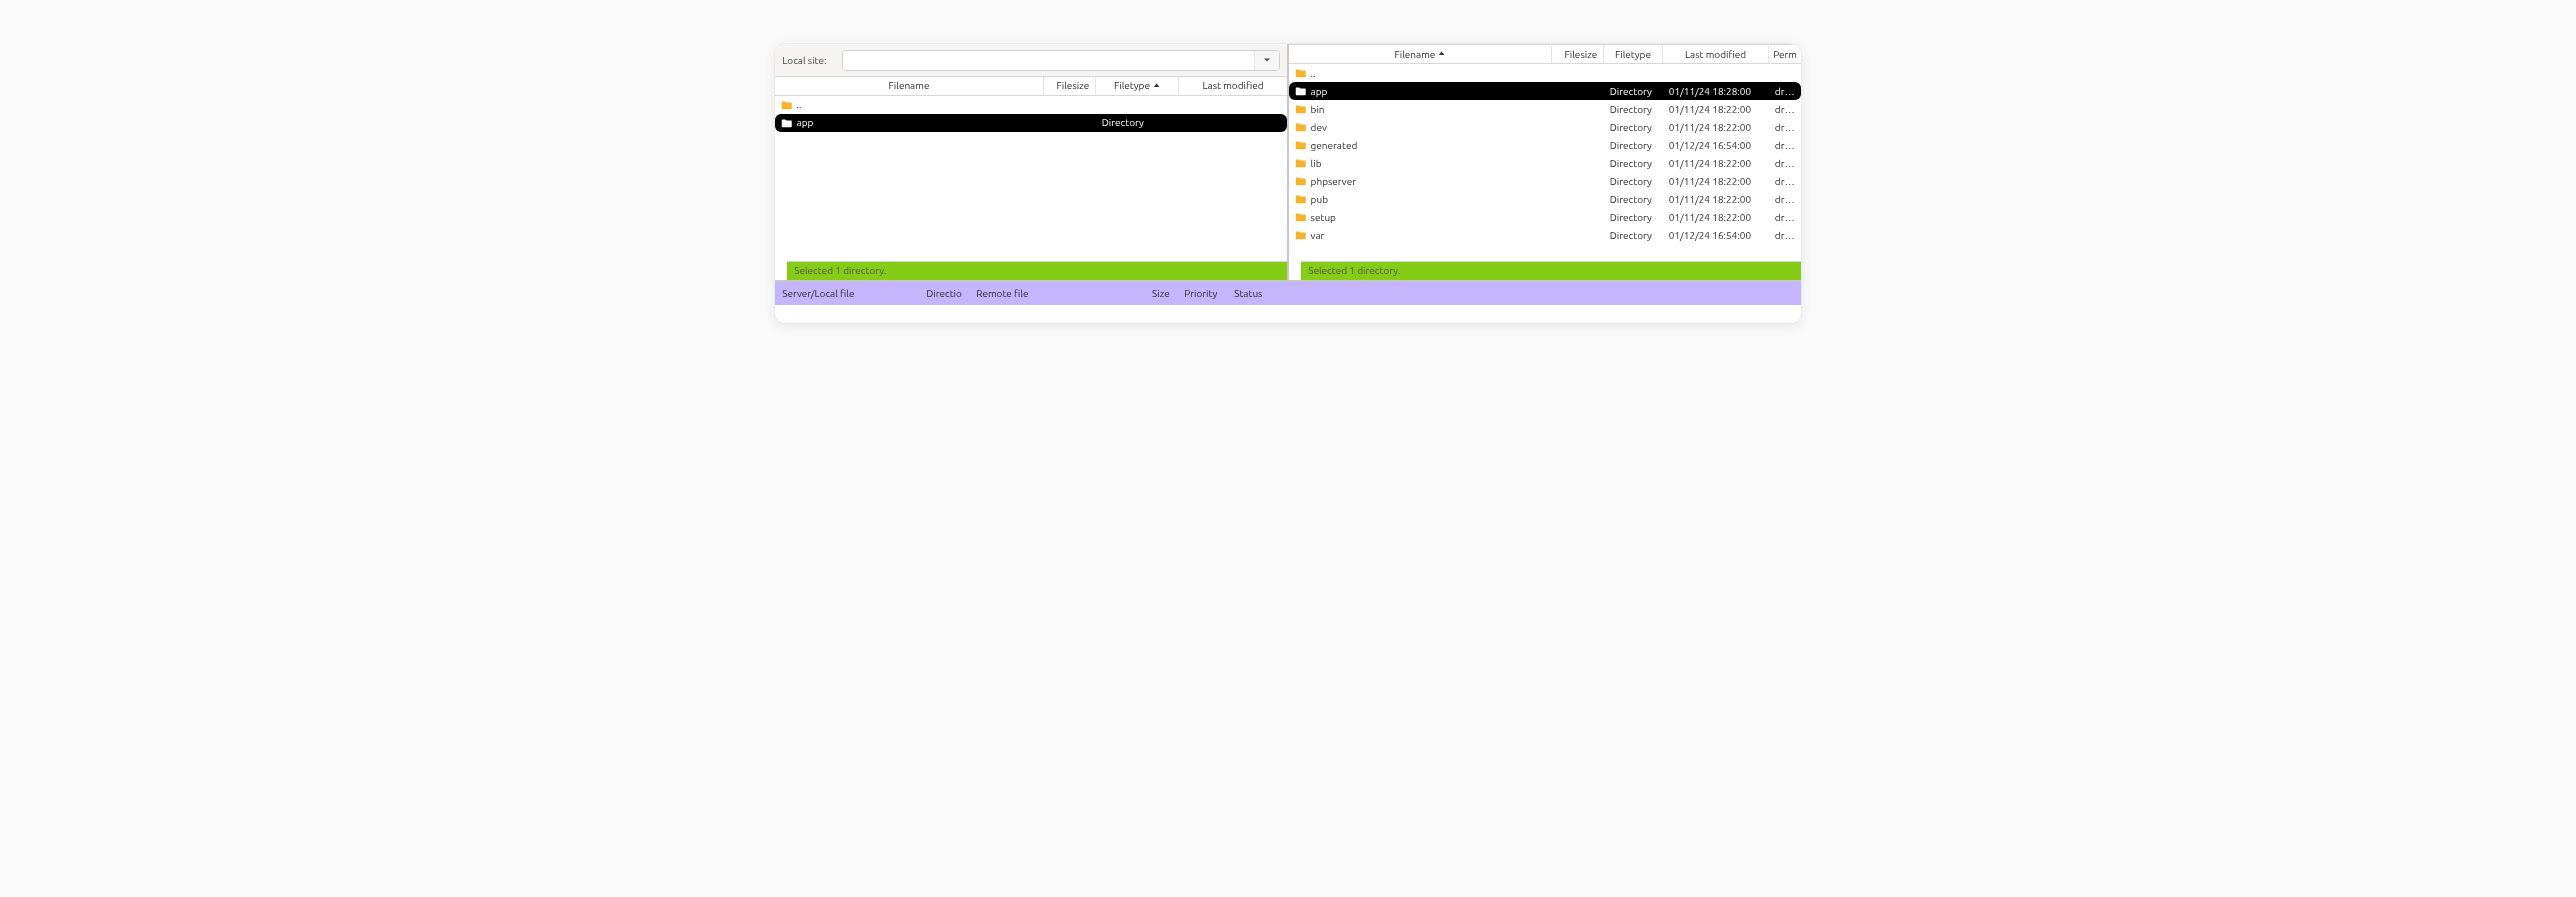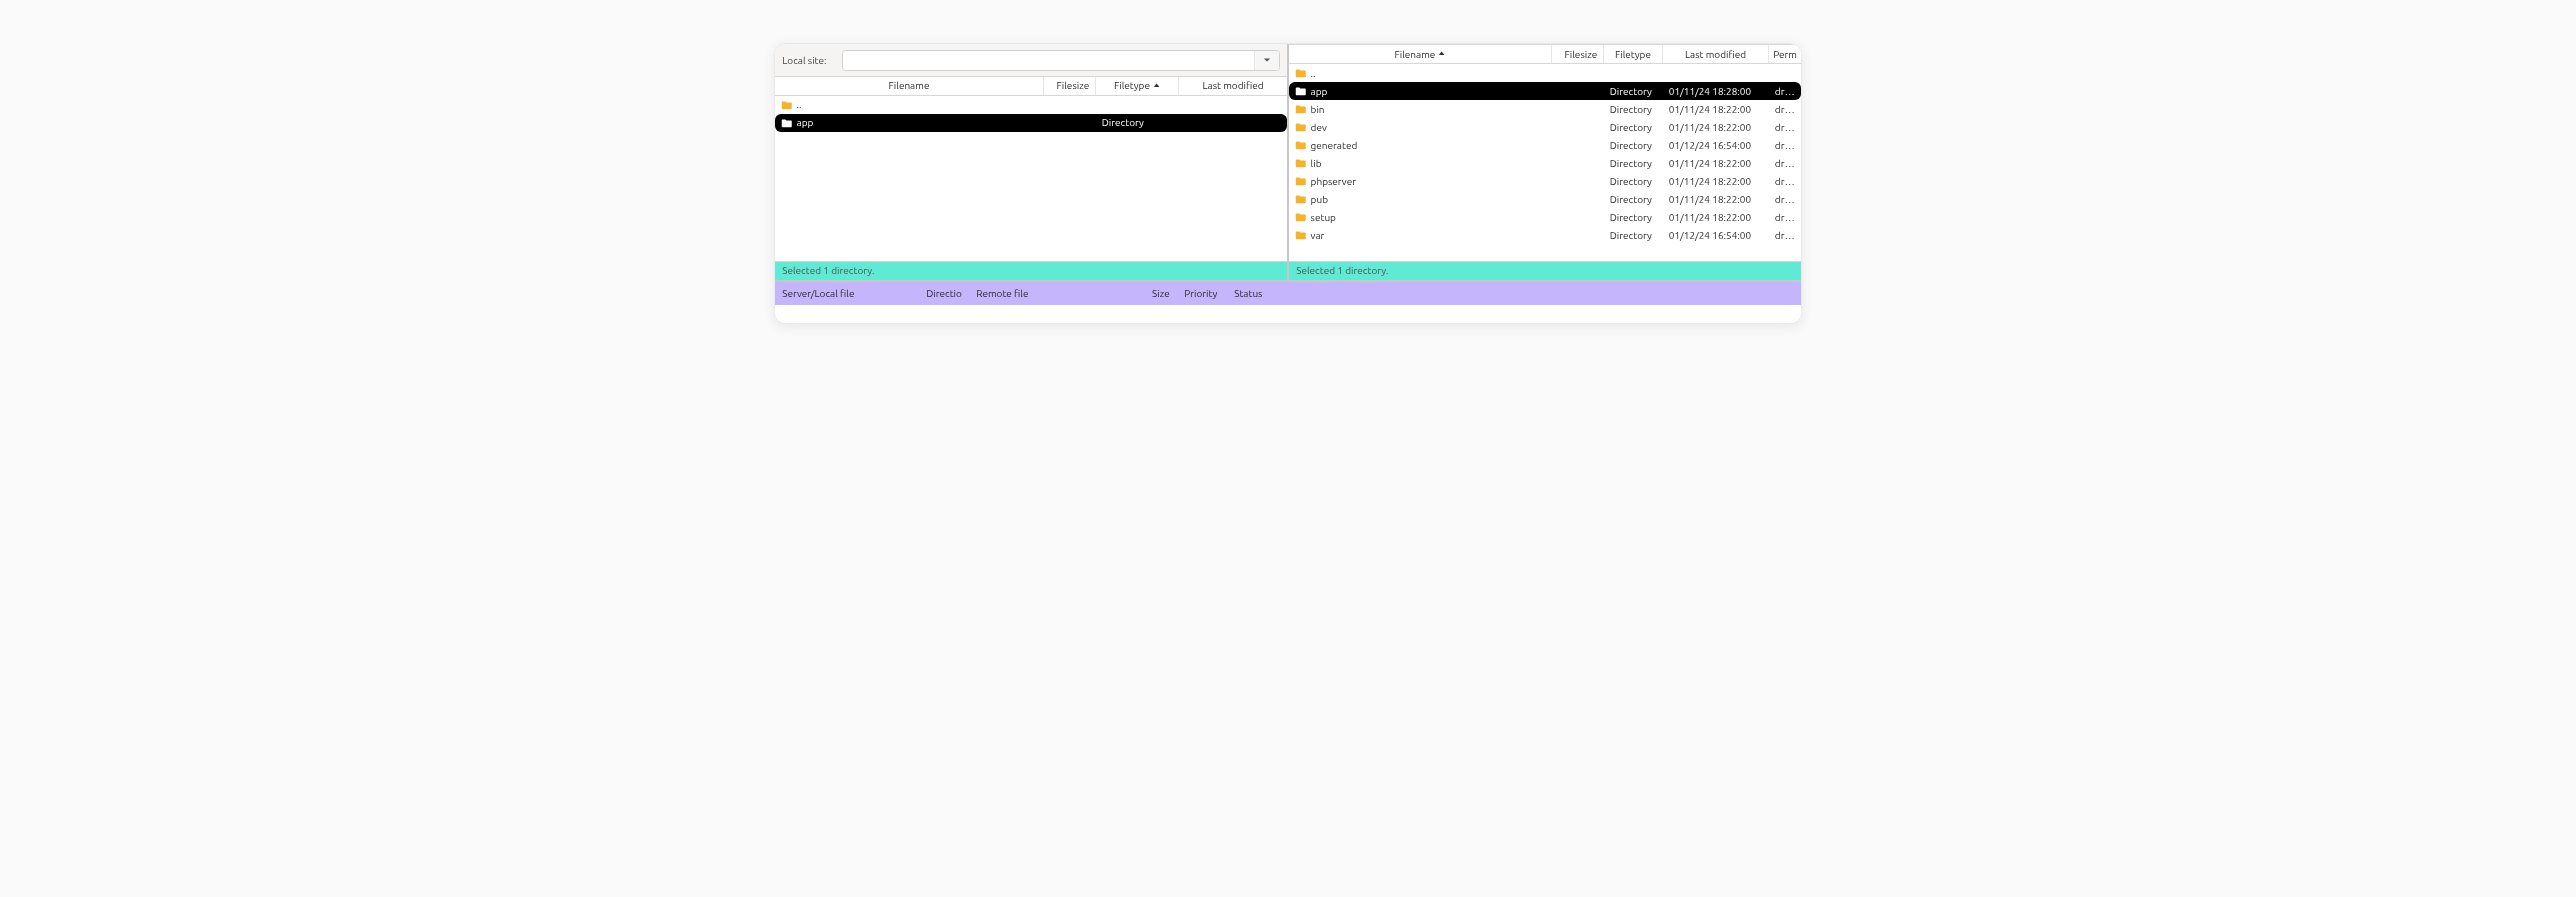--- a/index.html
+++ b/index.html
@@ -123,25 +123,26 @@
   .local .cell.c-name { flex:1; min-width:0; }
   .local .cell.c-size { width:52px; text-align:right; }
   .local .cell.c-type { width:83px; }
   .local .cell.c-mod  { width:108px;margin-top:46px; }
   .remote .cell.c-name { flex:1; min-width:0; }
   .remote .cell.c-size { width:52px; text-align:right; }
   .remote .cell.c-type { width:59px; }
   .remote .cell.c-mod  { width:106px; }
   .remote .cell.c-perm { width:32px; }
   .status-bar {
-    background:#5eead4;
+    background:#84cc16;
     border-top:0.7px solid #d6d6d6;
     color:#555;
     padding:3.6px 7.2px;
     font-size:10px;
+    margin-left:12px;
   }
   .queue-head {
     display:flex;
     padding:2.9px 0;
     background:#c4b5fd;
   }
   .queue-head .qcol {
     padding:2.9px 7.2px;
     color:#2b2b2b;
   }

